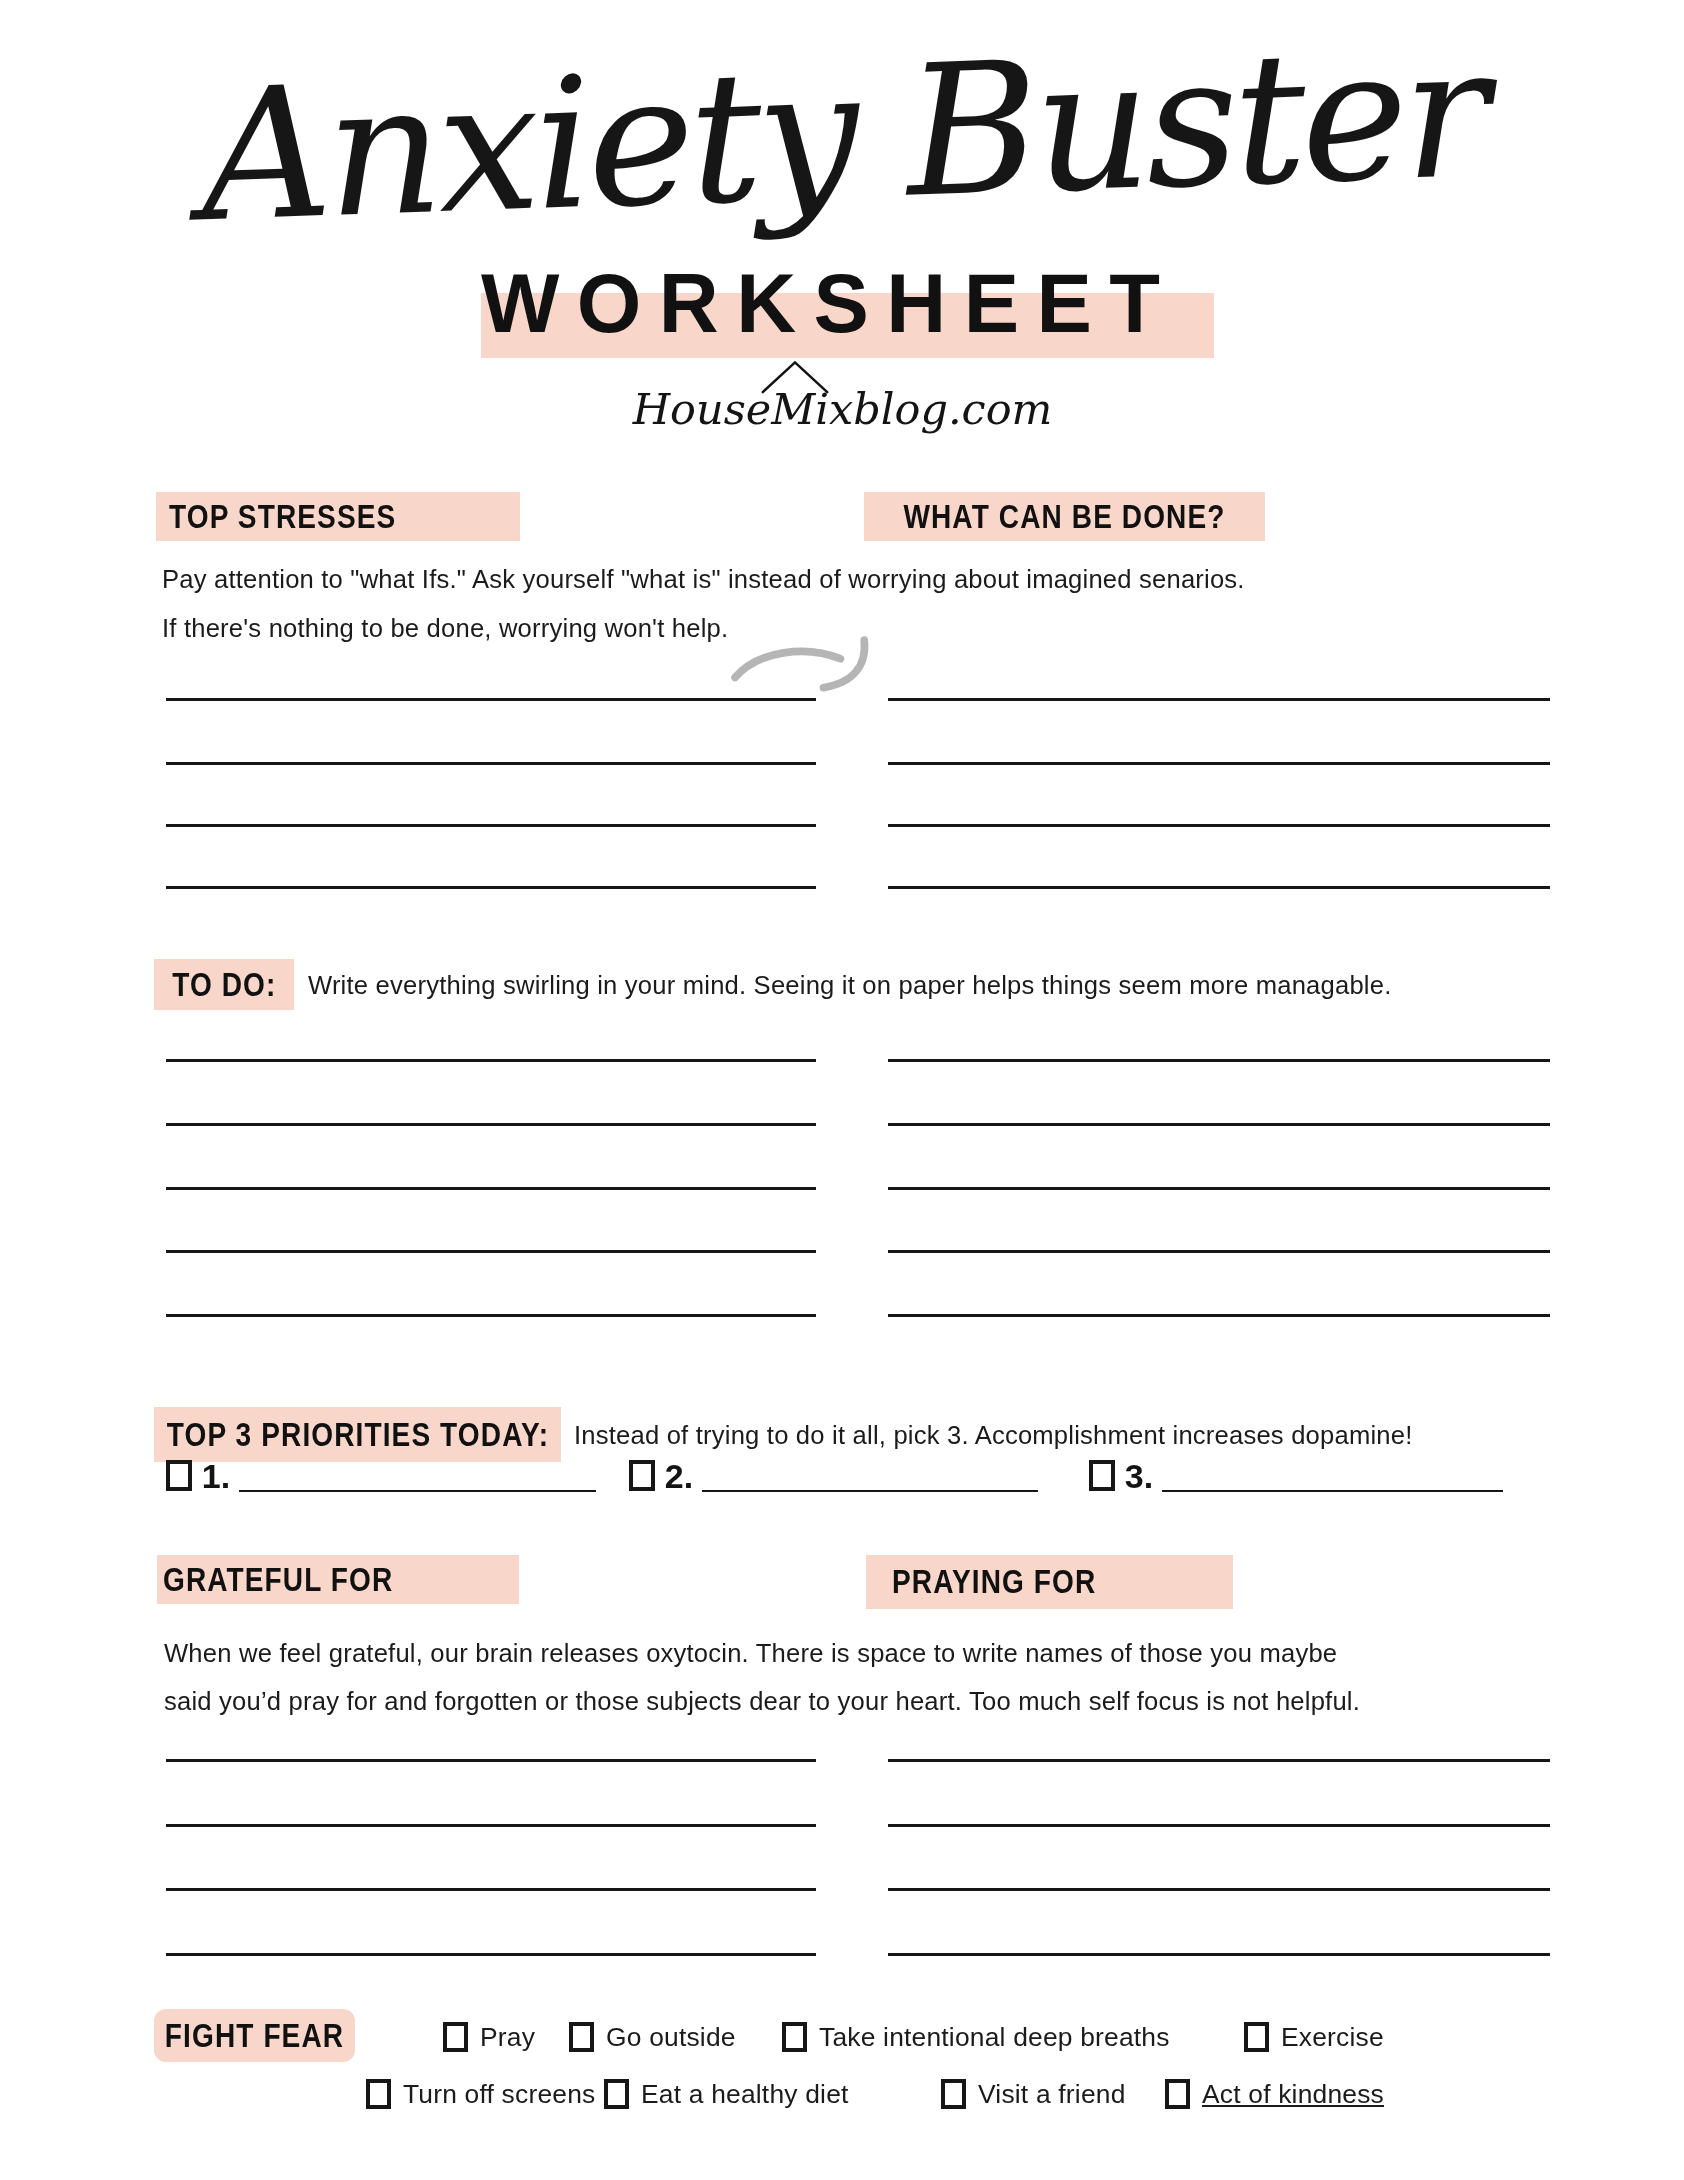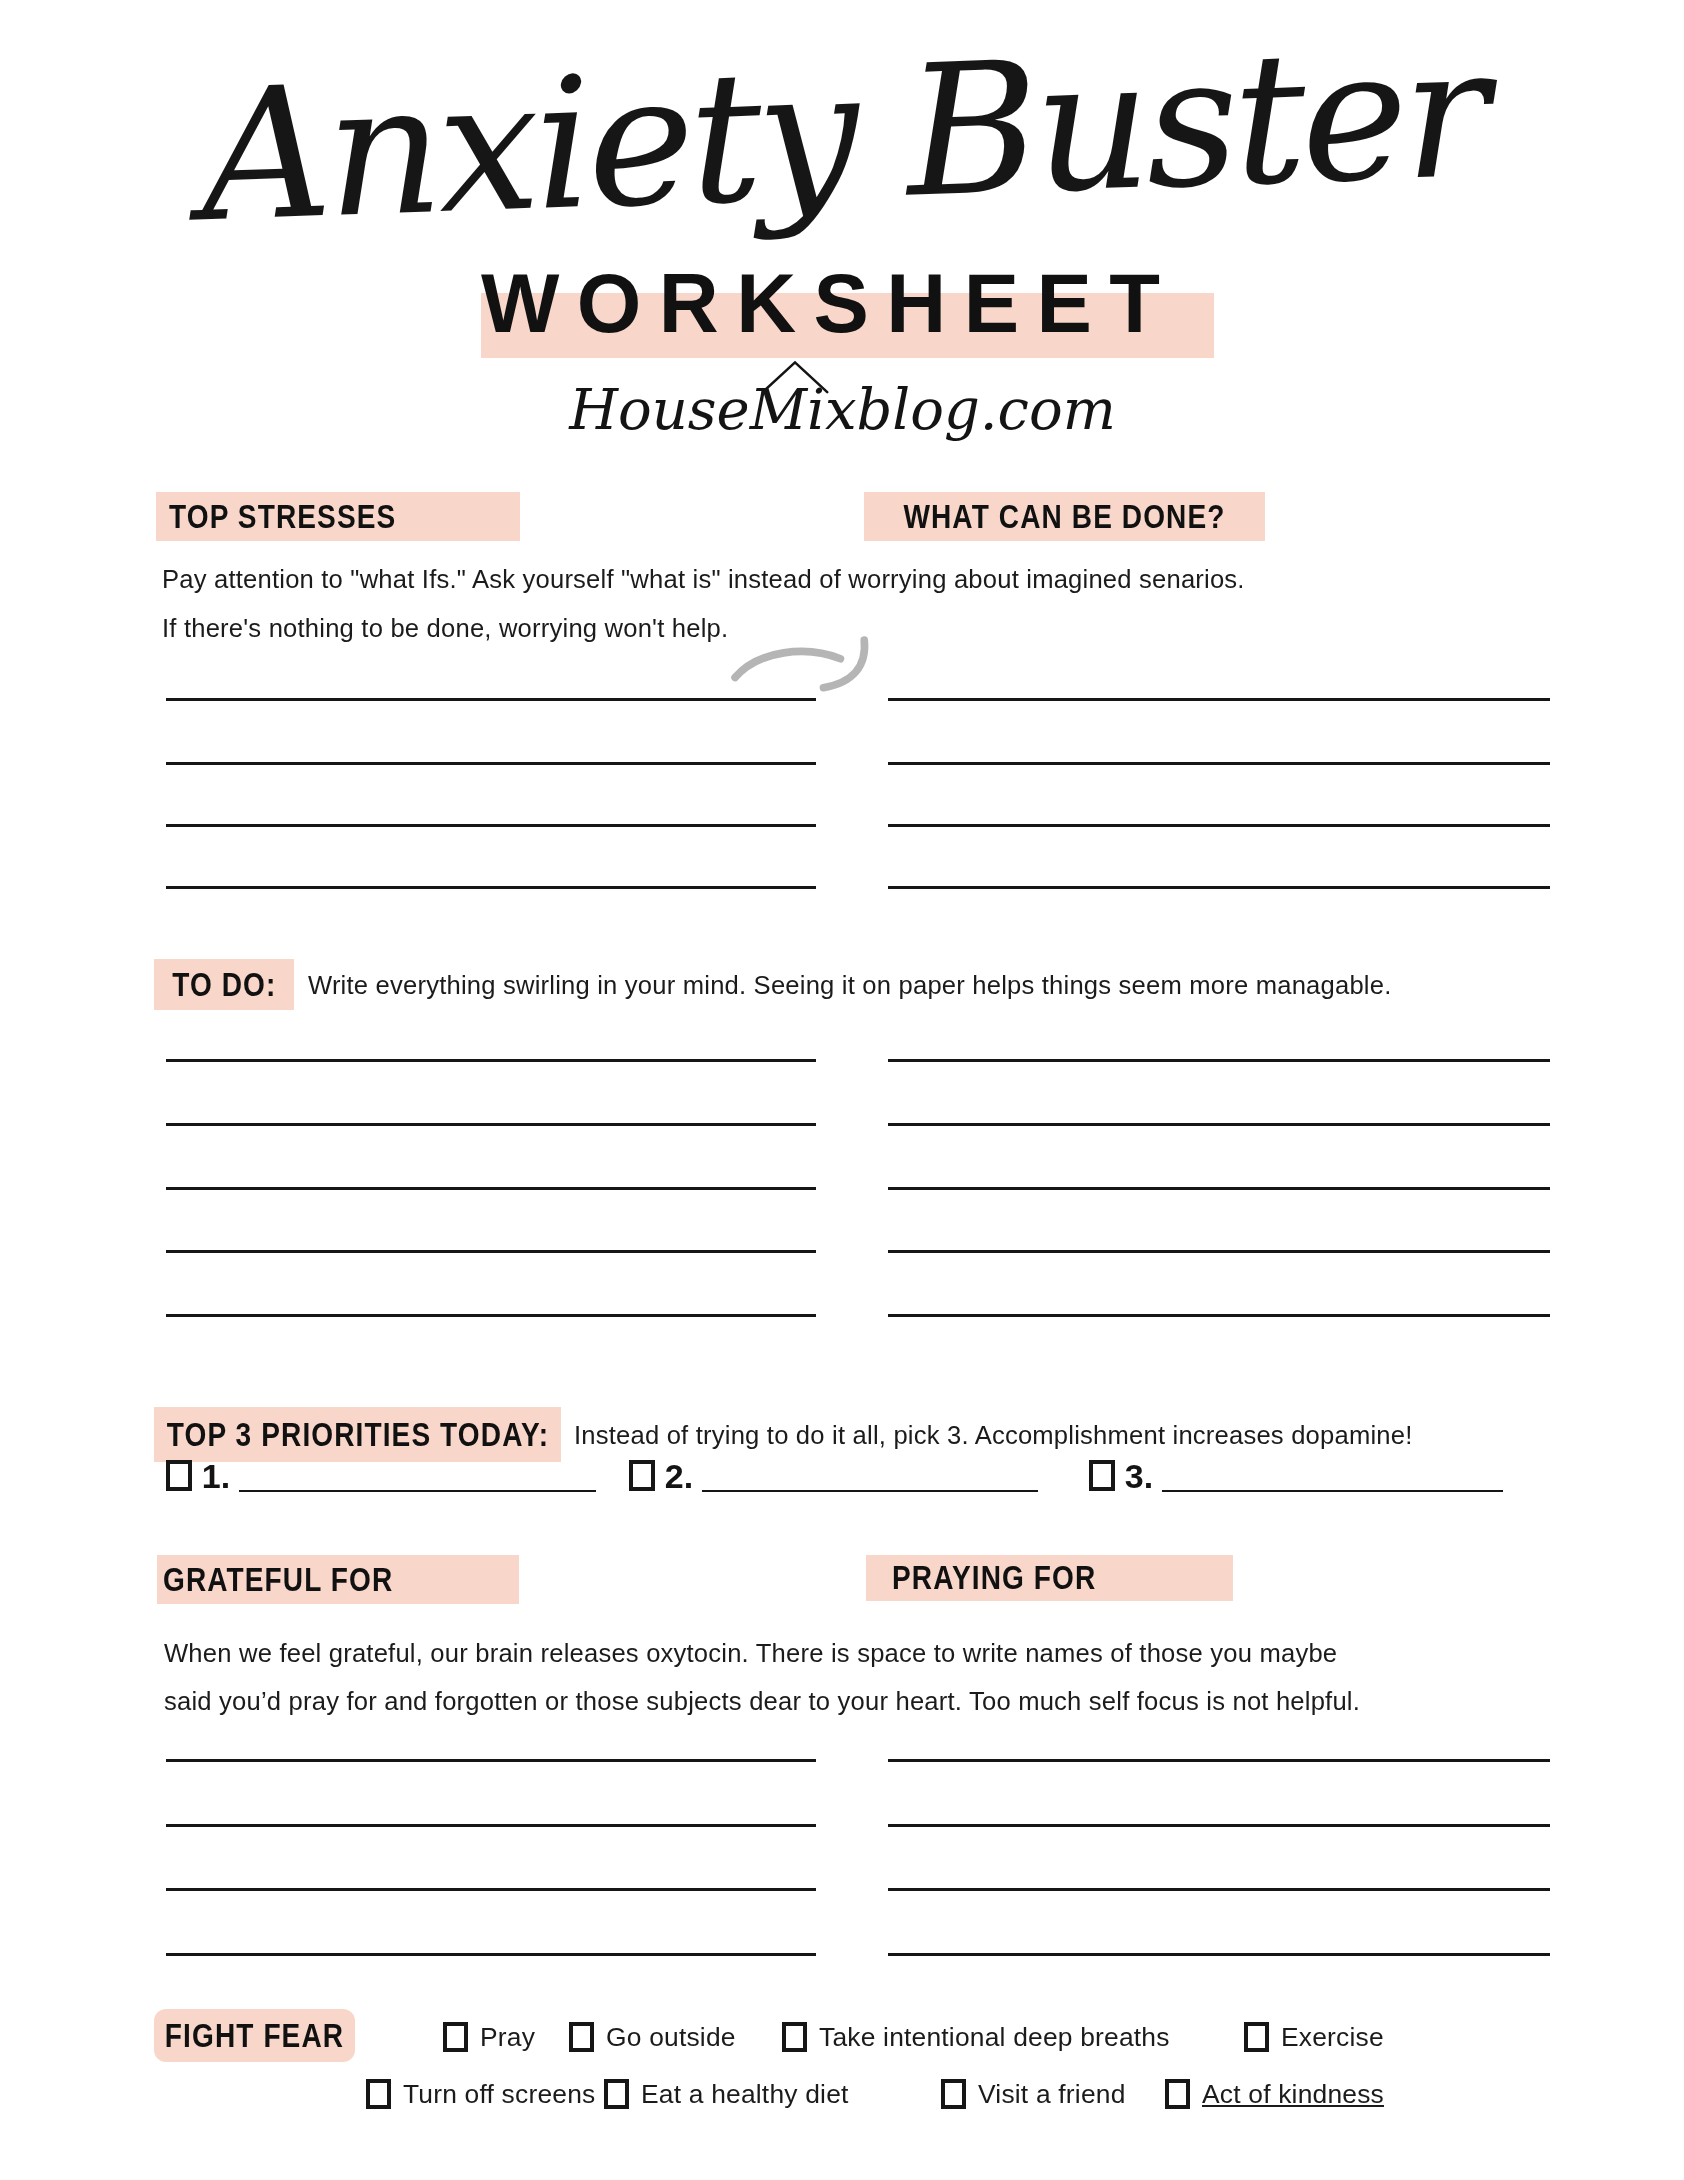--- a/index.html
+++ b/index.html
@@ -16,21 +16,21 @@
     transform:rotate(-2deg);white-space:nowrap;letter-spacing:-5.1px;
   }
   .worksheet-bar{position:absolute;left:481px;top:293px;width:733px;height:65px;background:var(--highlight);}
   .worksheet-text{
     position:absolute;left:481px;top:262px;width:750px;
     font-size:83px;line-height:83px;font-weight:700;letter-spacing:.21em;
     color:#111;white-space:nowrap;
   }
   .site-script{
     position:absolute;left:0;right:0;top:382px;text-align:center;
-    font-family:"DejaVu Serif",serif;font-style:italic;font-size:56px;
+    font-family:"DejaVu Serif",serif;font-style:italic;font-size:43px;
     line-height:55px;color:#141414;
   }
   .roof{position:absolute;left:756px;top:358px;}
   
   .hl{position:absolute;background:var(--highlight);display:flex;align-items:center;box-sizing:border-box;}
   .hl > span{
     font-weight:700;font-size:33px;letter-spacing:1.3px;white-space:nowrap;
     transform:scaleX(.85);transform-origin:left center;color:#111;
   }
   .hl.center{justify-content:center;}
@@ -125,21 +125,21 @@
   </div>
   <div class="pri-item" style="left:1089px;width:414px;">
     <span class="cb"></span>
     <span class="pri-num">3.</span>
     <span class="pri-line"></span>
   </div>
 
   <div class="hl" style="left:157px;top:1555px;width:362px;height:49px;padding-left:6px;">
     <span>GRATEFUL FOR</span>
   </div>
-  <div class="hl" style="left:866px;top:1555px;width:367px;height:46px;padding-left:26.4px;">
+  <div class="hl" style="left:866px;top:1555px;width:367px;height:54px;padding-left:26.4px;">
     <span>PRAYING FOR</span>
   </div>
 
   <div class="para" style="left:164px;top:1629px;line-height:48px;">
     <div>When we feel grateful, our brain releases oxytocin. There is space to write names of those you maybe</div>
     <div>said you’d pray for and forgotten or those subjects dear to your heart. Too much self focus is not helpful.</div>
   </div>
 
   <div class="wline" style="left:166px;top:1759px;width:650px;"></div>
   <div class="wline" style="left:166px;top:1824px;width:650px;"></div>

